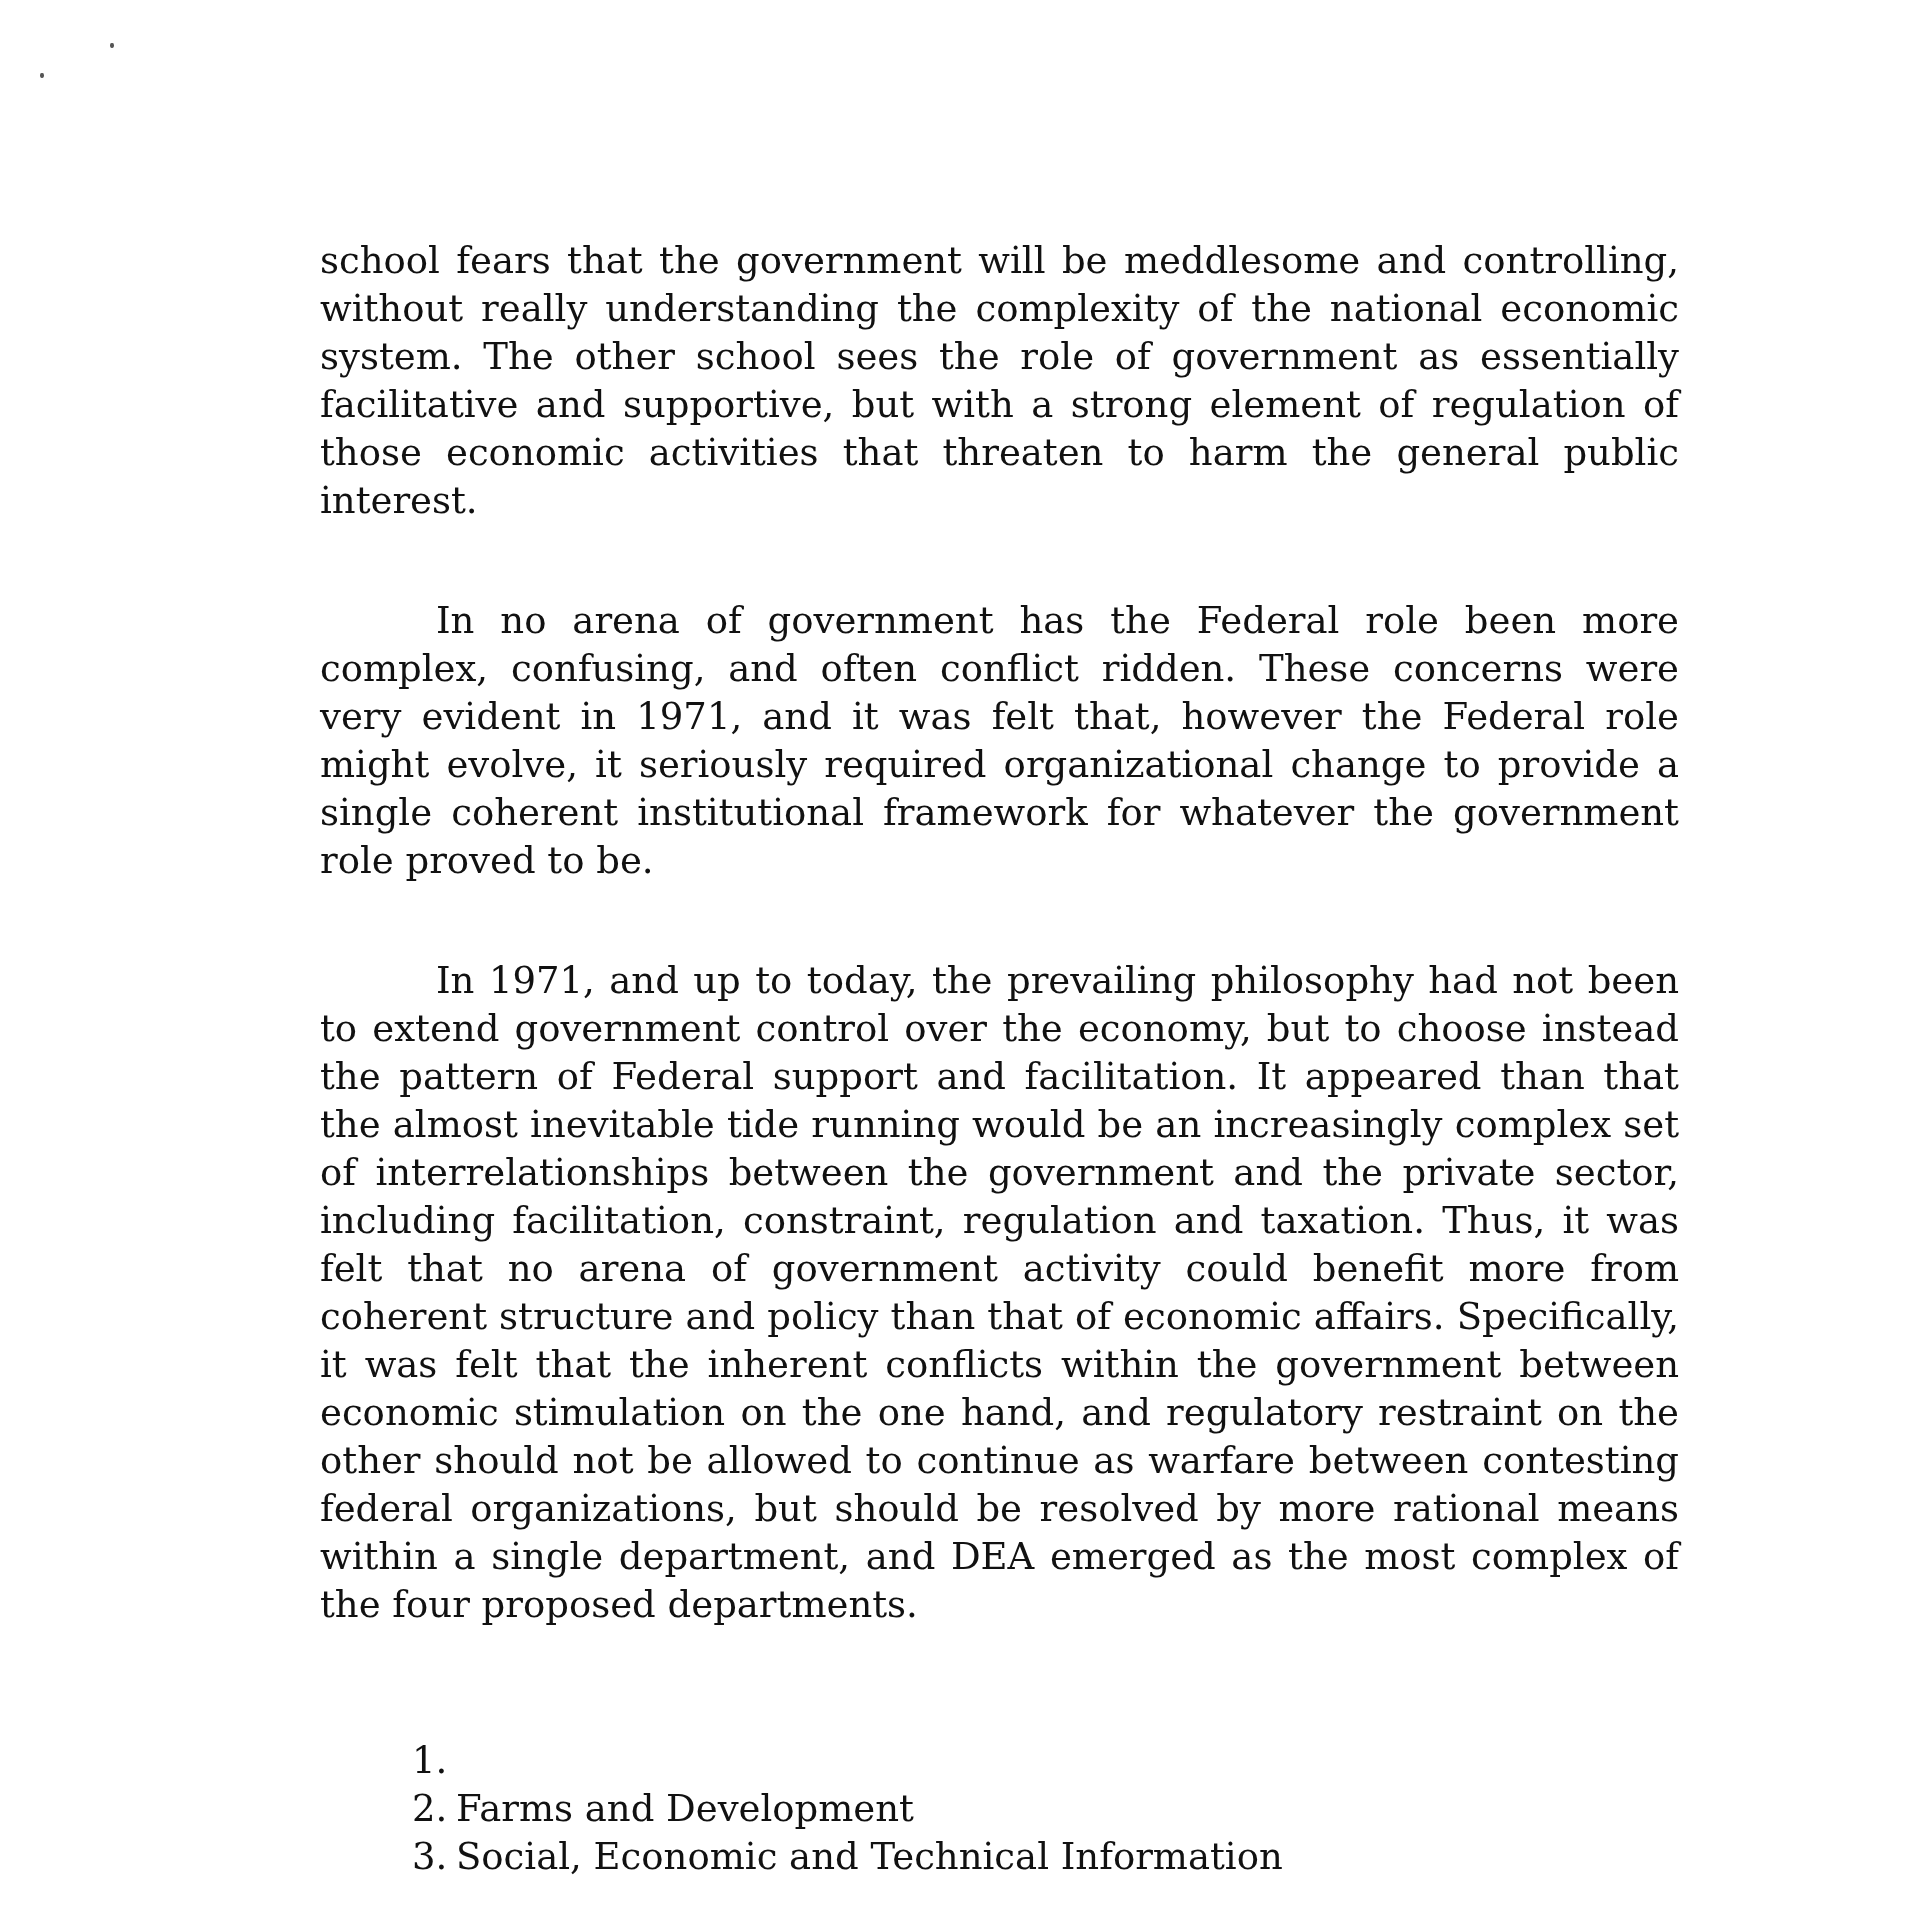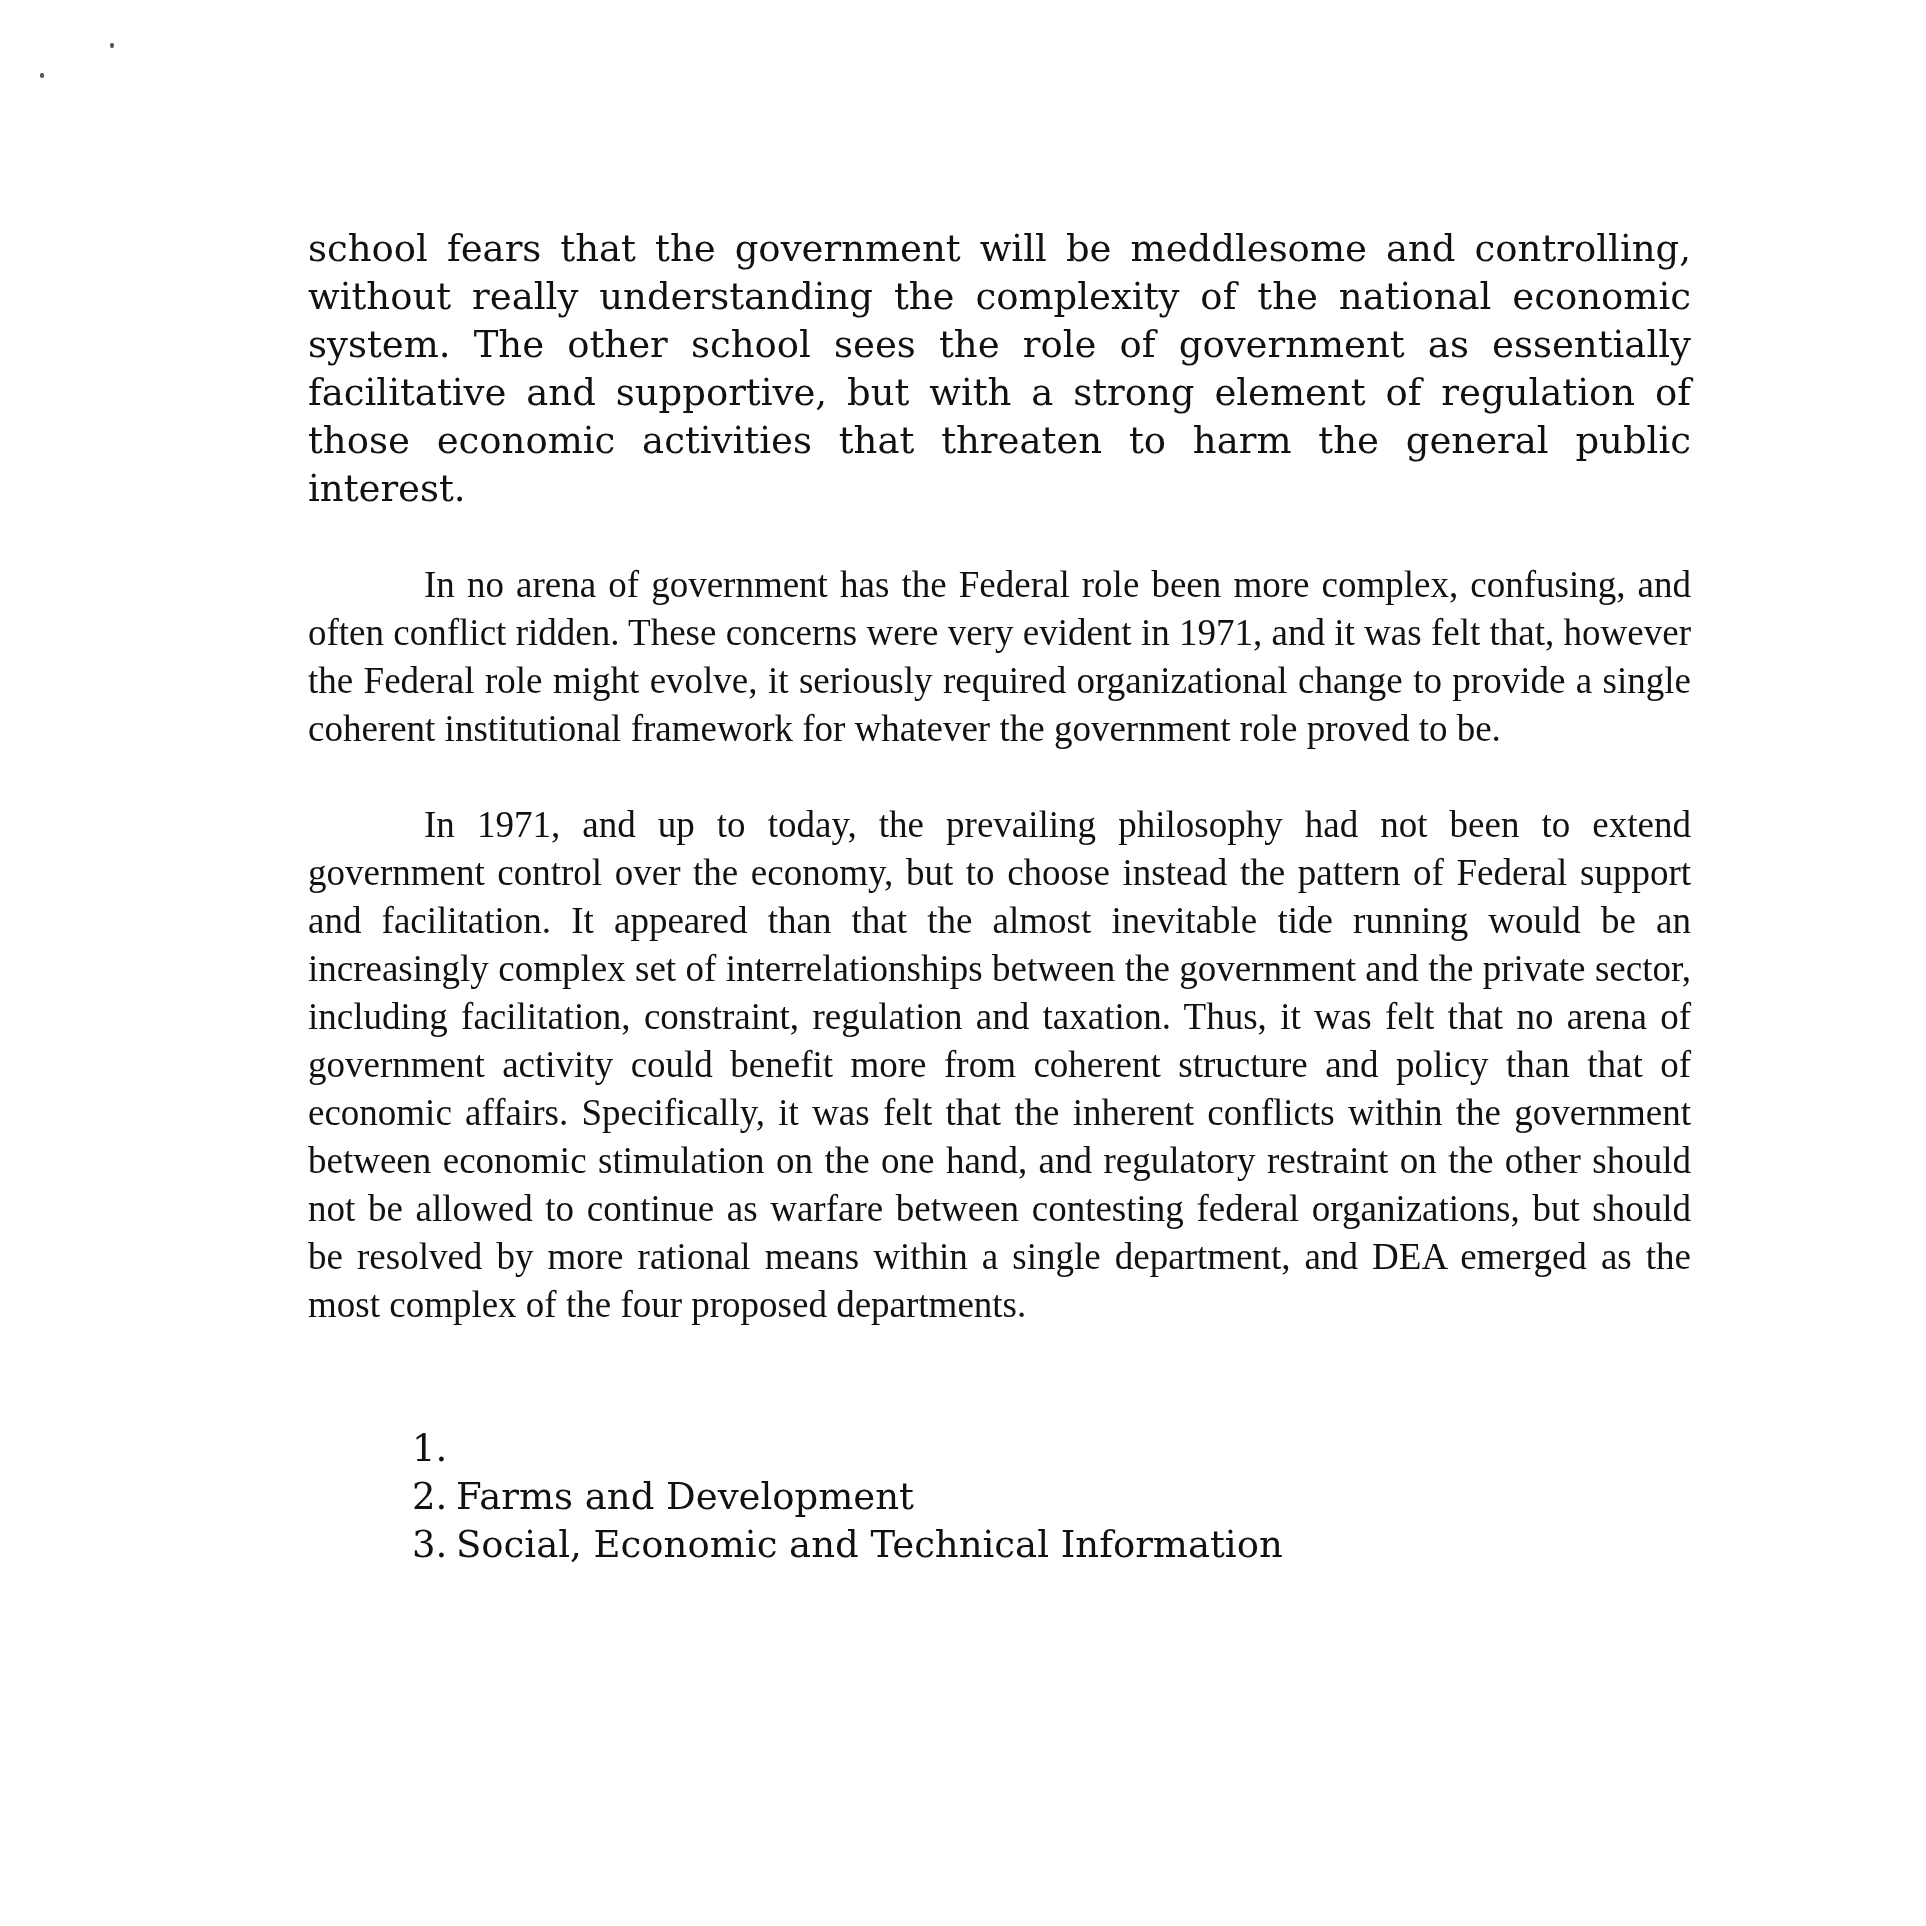--- a/index.html
+++ b/index.html
@@ -6,22 +6,22 @@
   body {
     width: 1965px; height: 2542px; position: relative; overflow: hidden;
     font-family: "DejaVu Serif", "Liberation Serif", serif;
     color: #111111;
   }
   .speck { position: absolute; width: 3.9px; height: 5.4px; background: #555; border-radius: 40%; }
   .page {
     position: absolute; left: 308px; top: 225px; width: 1383px;
     font-size: 37px; line-height: 48px;
   }
-  p { margin: 0; text-align: justify; }
-  .indent { text-indent: 116px; font-family: Liberation Serif, serif; }
+  p { margin: 12px; text-align: justify; }
+  .indent { text-indent: 116px; }
   .gap { height: 48px; }
   ol.admin {
     margin: 0; padding: 0; list-style: none;
     margin-left: 104px;
   }
   ol.admin li { display: flex; }
   ol.admin .num { width: 44px; display: inline-block; }
 </style>
 </head>
 <body>

